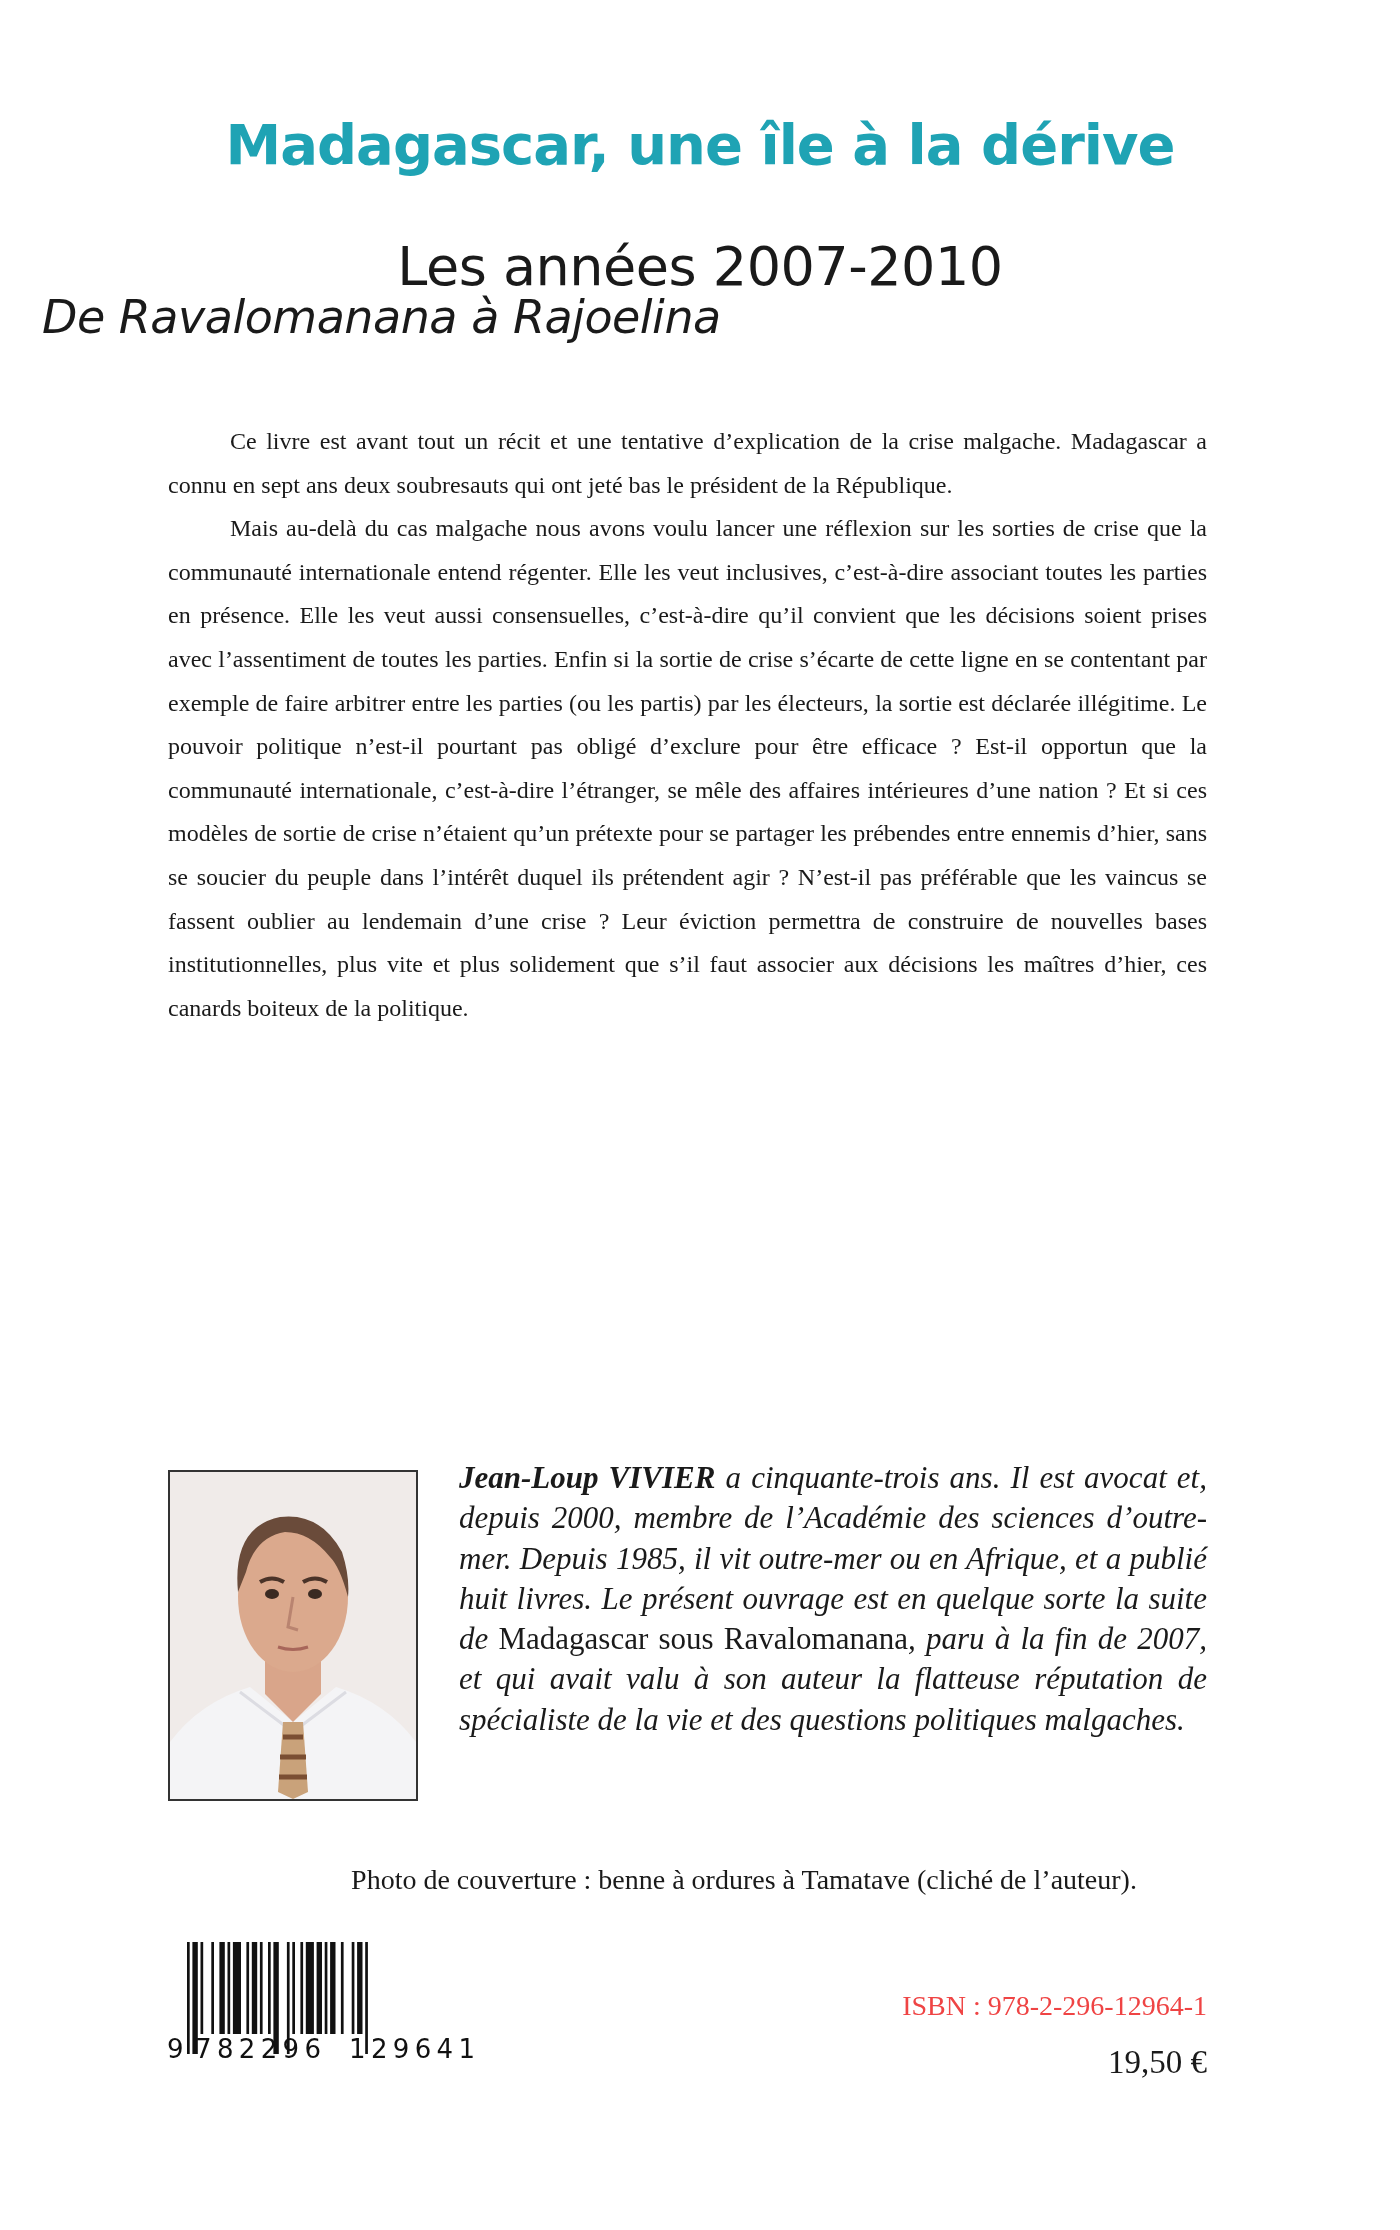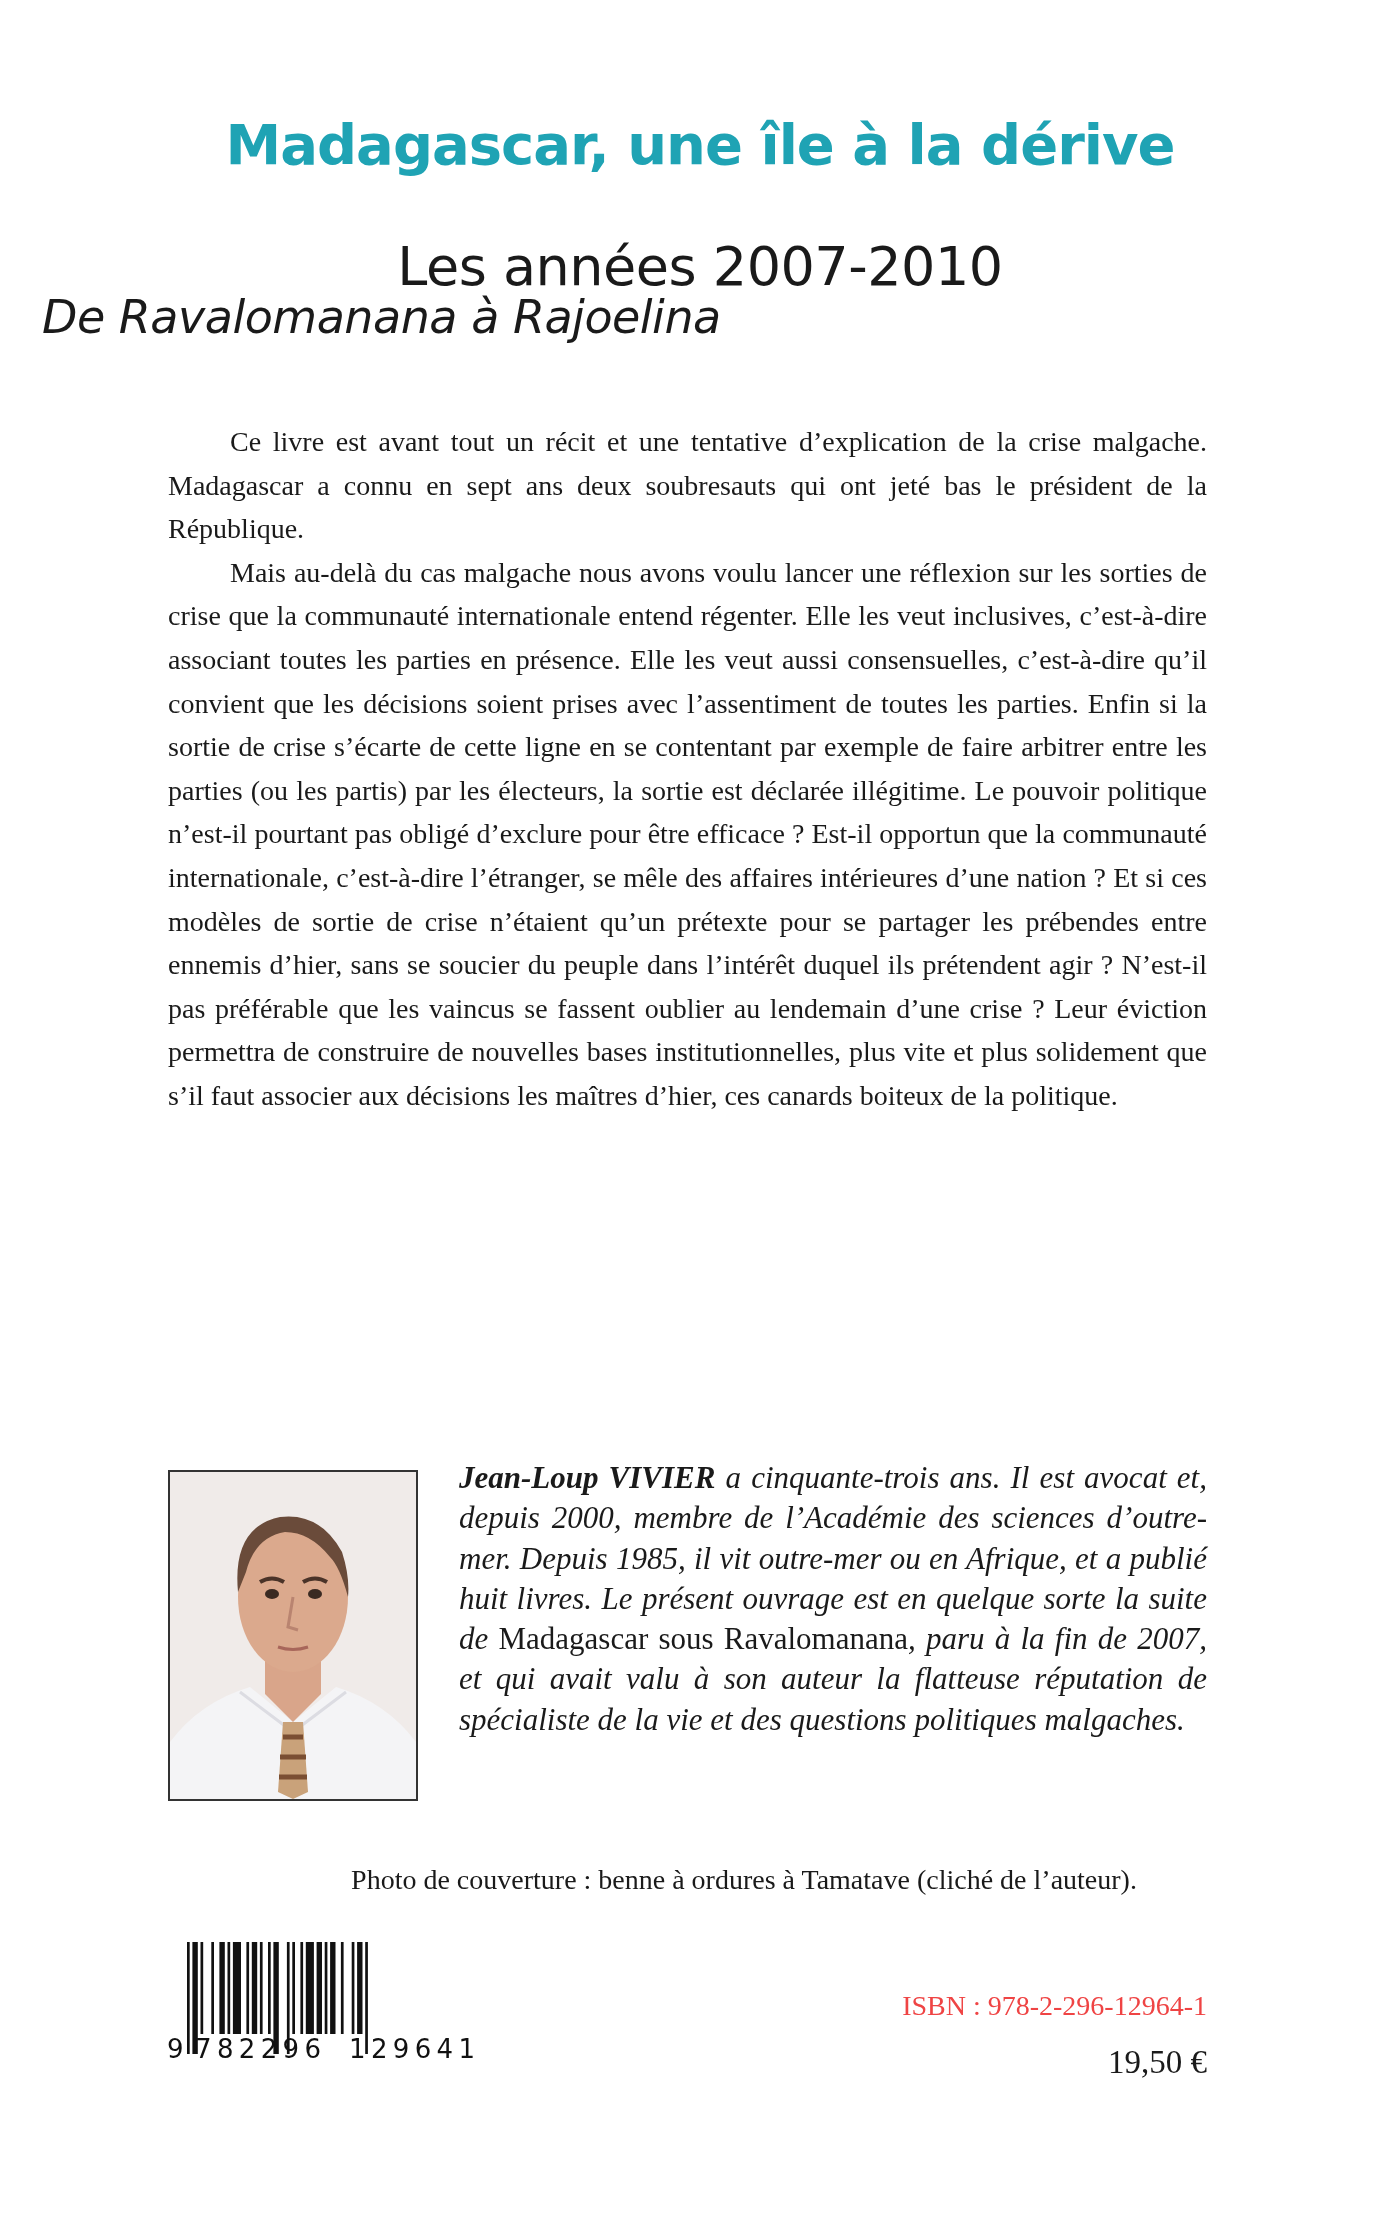--- a/index.html
+++ b/index.html
@@ -4,21 +4,21 @@
 <style>
   html, body { margin:0; padding:0; background:#ffffff; }
   body { width:1400px; height:2230px; position:relative; overflow:hidden; color:#1a1a1a; }
   .title { position:absolute; left:0; width:1400px; top:112px; text-align:center;
     font-family:"DejaVu Sans", sans-serif; font-weight:bold; font-size:56px; color:#1fa3b4; letter-spacing:-1px; }
   .subtitle { position:absolute; left:0; width:1400px; top:202px; text-align:center;
     font-family:"DejaVu Sans", sans-serif; font-size:54px; color:#1a1a1a; letter-spacing:-0.5px;margin-top:33px; }
   .subtitle2 { position:absolute; left:0; width:1400px; top:290px; text-align:left;
     font-family:"DejaVu Sans", sans-serif; font-style:italic; font-size:46px; color:#1a1a1a; letter-spacing:-0.5px;padding-left:42px; }
   .blurb { position:absolute; left:168px; width:1039px; top:420px;
-    font-family:"Liberation Serif", serif; font-size:28px; line-height:43.6px; text-align:justify; color:#1a1a1a; }
+    font-family:"Liberation Serif", serif; font-size:24px; line-height:43.6px; text-align:justify; color:#1a1a1a; }
   .blurb p { margin:0; text-indent:62px; }
   .photo { position:absolute; left:168px; top:1470px; width:250px; height:331px; border:2px solid #333; box-sizing:border-box;
     background:linear-gradient(180deg,#efeae8 0%,#f2eeec 100%); overflow:hidden; }
   .bio { position:absolute; left:459px; width:748px; top:1458px;
     font-family:"Liberation Serif", serif; font-style:italic; font-size:31px; line-height:40.3px; text-align:justify; color:#1a1a1a; }
   .bio .name { font-weight:bold; }
   .bio .upright { font-style:normal; }
   .caption { position:absolute; left:0; width:1400px; top:1864px; text-align:center;
     font-family:"Liberation Serif", serif; font-size:28px; color:#1a1a1a;padding-left:44px; }
   .barcode { position:absolute; left:165px; top:1942px; width:340px; height:120px; }

